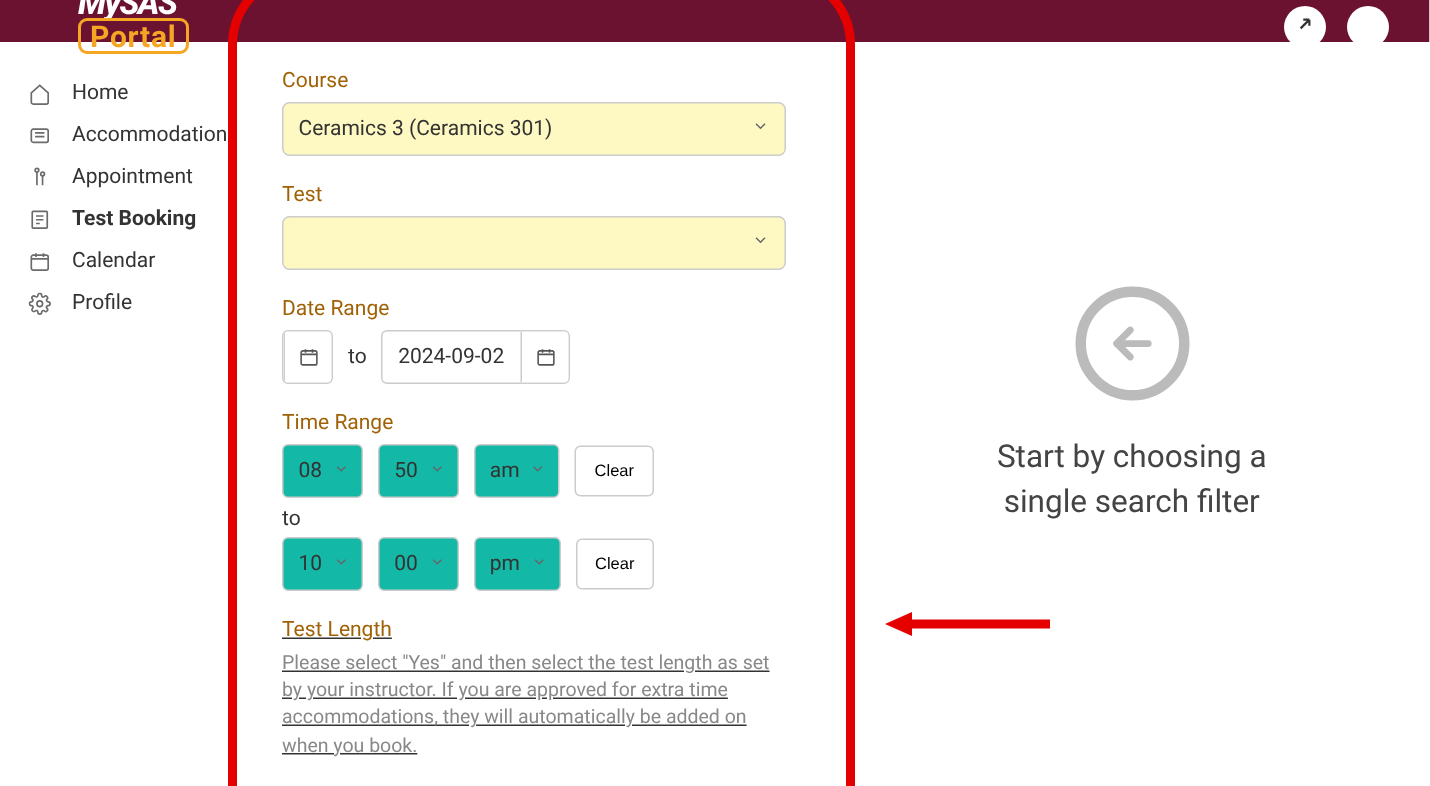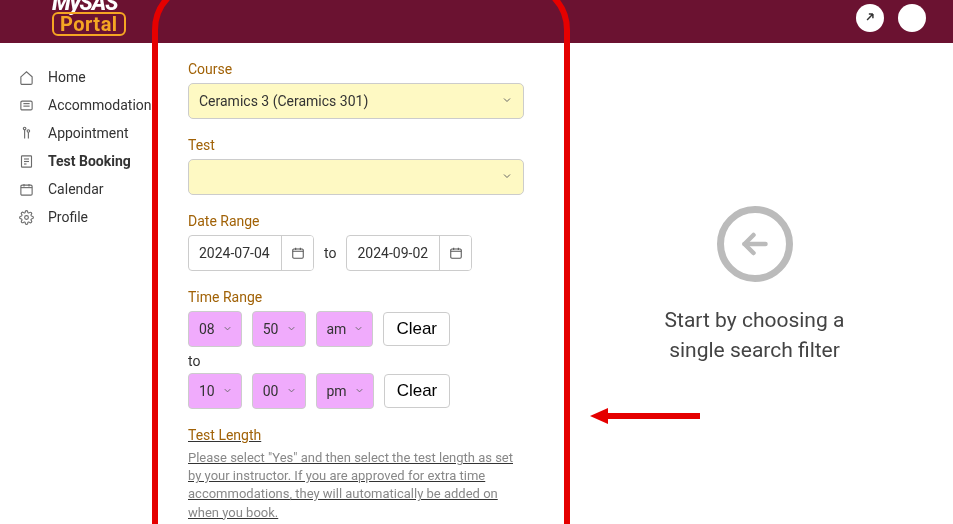--- a/index.html
+++ b/index.html
@@ -7,21 +7,21 @@
     font-family: -apple-system, BlinkMacSystemFont, "Segoe UI", Roboto, Arial, sans-serif;
     font-size: 14px;
     color: #333;
     background: #fff;
     width: 953px;
     height: 524px;
     overflow: hidden;
     position: relative;
   }
   .header {
-    height: 43px;
+    height: 28px;
     background: #6b1231;
     display: flex;
     align-items: flex-start;
     justify-content: space-between;
     padding: 0 27px 0 52px;
     position: relative;
   }
   .logo {
     display: flex;
     flex-direction: column;
@@ -189,21 +189,21 @@
   }
   .time-row {
     display: flex;
     align-items: center;
     gap: 10px;
   }
   .sel {
     height: 36px;
     border: 1px solid #ccc;
     border-radius: 4px;
-    background: #f0abfc;
+    background: #14b8a6;
     display: flex;
     align-items: center;
     padding: 0 26px 0 10px;
     position: relative;
     font-size: 14px;
     min-width: 52px;
     cursor: pointer;
   }
   .sel .chev {
     position: absolute;
@@ -212,21 +212,21 @@
     transform: translateY(-50%);
     color: #666;
     pointer-events: none;
   }
   .clear-btn {
     height: 34px;
     border: 1px solid #ccc;
     border-radius: 4px;
     background: #fff;
     padding: 0 12px;
-    font-size: 17px;
+    font-size: 11px;
     cursor: pointer;
   }
   .help-text {
     font-size: 13px;
     color: #888;
     line-height: 1.4;
     margin-top: 2px;
     margin-bottom: 8px;
   }
   .right-panel {
@@ -371,21 +371,20 @@
                   <polyline points="6 9 12 15 18 9"></polyline>
                 </svg>
             </span>
           </div>
         </div>
 
         <div class="field-group">
           <div class="field-label">Date Range</div>
           <div class="date-row">
             <div class="date-input">
-              <span class="date-text">2024-07-04</span>
               <span class="date-btn">
                 <svg width="14" height="14" viewBox="0 0 24 24" fill="none" stroke="currentColor" stroke-width="1.8">
                     <rect x="3" y="5" width="18" height="16" rx="2"></rect>
                     <line x1="3" y1="9" x2="21" y2="9"></line>
                     <line x1="8" y1="3" x2="8" y2="7"></line>
                     <line x1="16" y1="3" x2="16" y2="7"></line>
                   </svg>
               </span>
             </div>
             <span>to</span>

